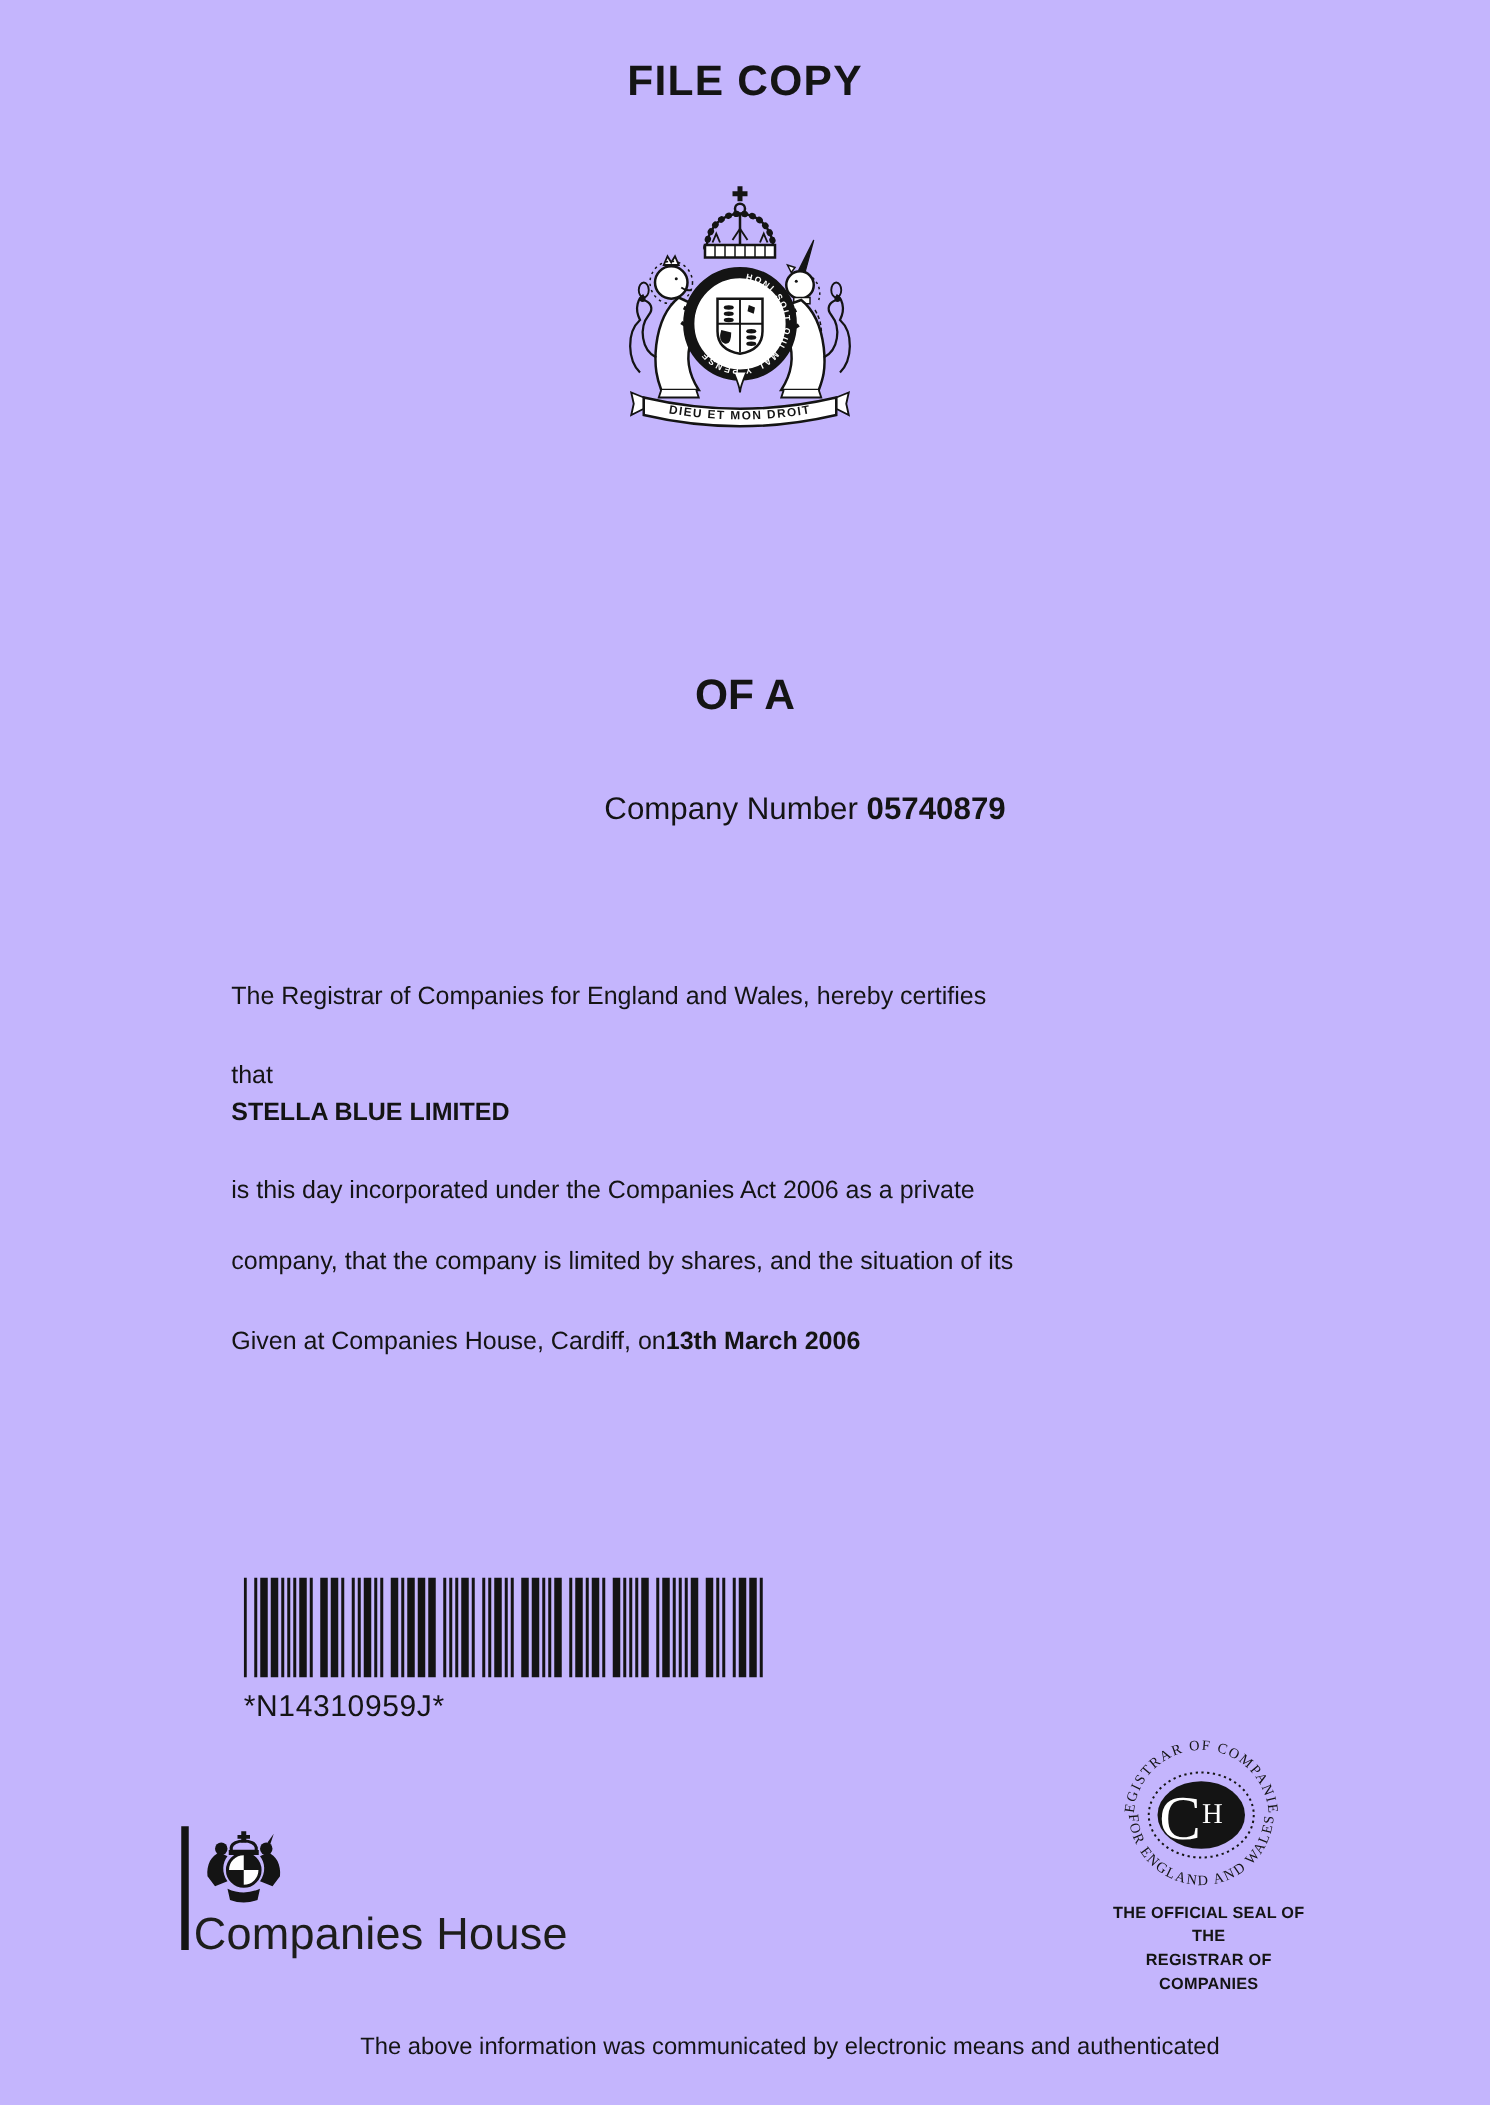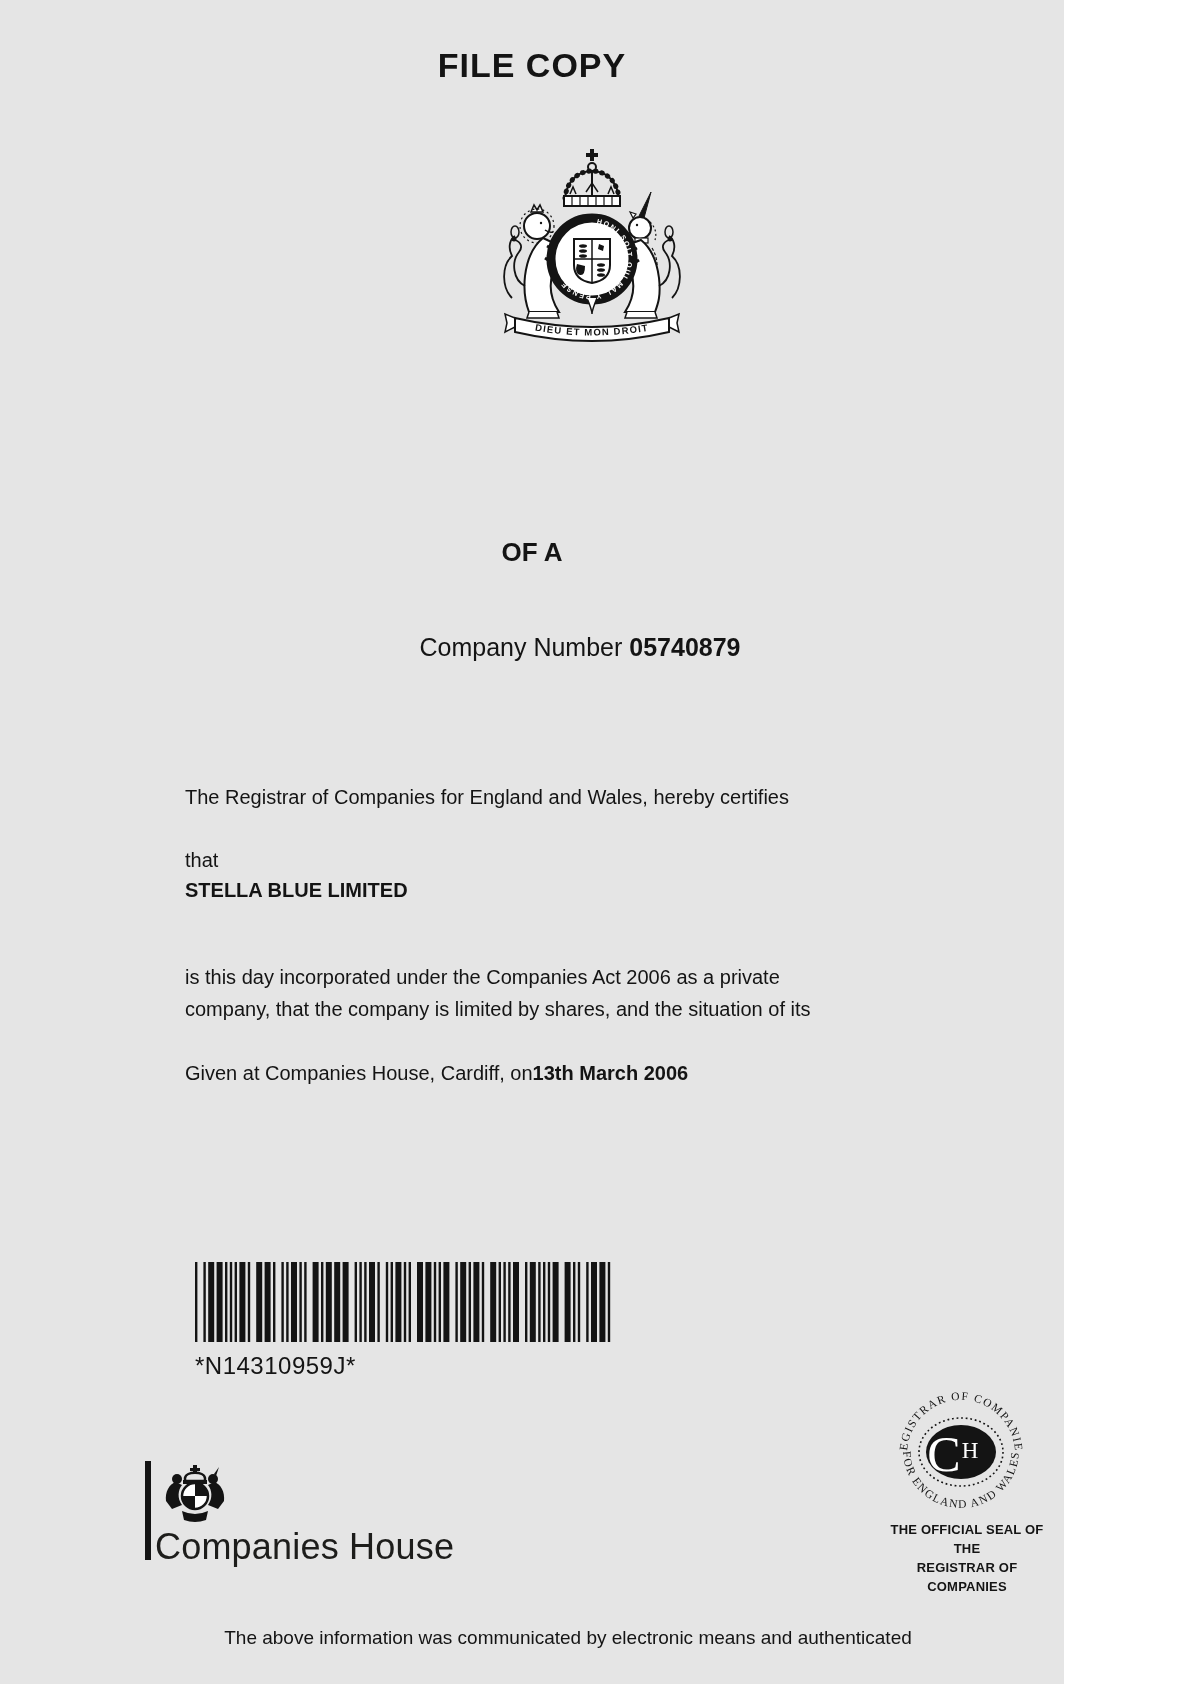--- a/index.html
+++ b/index.html
@@ -1,31 +1,31 @@
 <!DOCTYPE html>
 <html><head>
 <meta charset="utf-8">
 <style>
   html,body{margin:0;padding:0;background:#ffffff;}
   .page{
-    position:relative;width:1064px;height:1684px;background:#e5e5e5;
+    position:relative;width:1192px;height:1684px;background:#c4b5fd;
     font-family:"Liberation Sans",sans-serif;color:#141414;overflow:hidden;
   }
   .abs{position:absolute;}
   .centered{left:0;width:100%;text-align:center;}
   .file-copy{top:46px;font-size:34px;font-weight:bold;letter-spacing:1px;}
   .cert-title{top:450px;font-size:34px;font-weight:bold;letter-spacing:0.5px;}
-  .of-a{top:537px;font-size:26px;font-weight:bold;}
+  .of-a{top:537px;font-size:34px;font-weight:bold;}
   .company-number{top:633px;font-size:25px;padding-left:48px;}
   .company-number b{font-weight:bold;}
   .bodyline{left:185px;width:860px;font-size:20px;white-space:nowrap;}
   .line-certifies{top:786px;}
   .line-that{top:849px;}
   .line-name{top:879px;font-weight:bold;}
-  .line-incorporated{top:966px;}
+  .line-incorporated{top:941px;}
   .line-limited{top:998px;}
   .line-given{top:1062px;}
   .line-given .date{font-weight:bold;}
   .arms-wrap{left:487px;top:146px;}
   .barcode-wrap{left:195px;top:1262px;}
   .barcode-label{left:195px;top:1352px;font-size:24px;letter-spacing:0.5px;}
   .seal-wrap{left:880px;top:1392px;}
   .seal-caption{left:876px;top:1521px;width:182px;text-align:center;
     font-size:13px;font-weight:bold;line-height:1.45;letter-spacing:0.2px;}
   .ch-bar{left:145px;top:1461px;width:6px;height:99px;background:#141414;}

